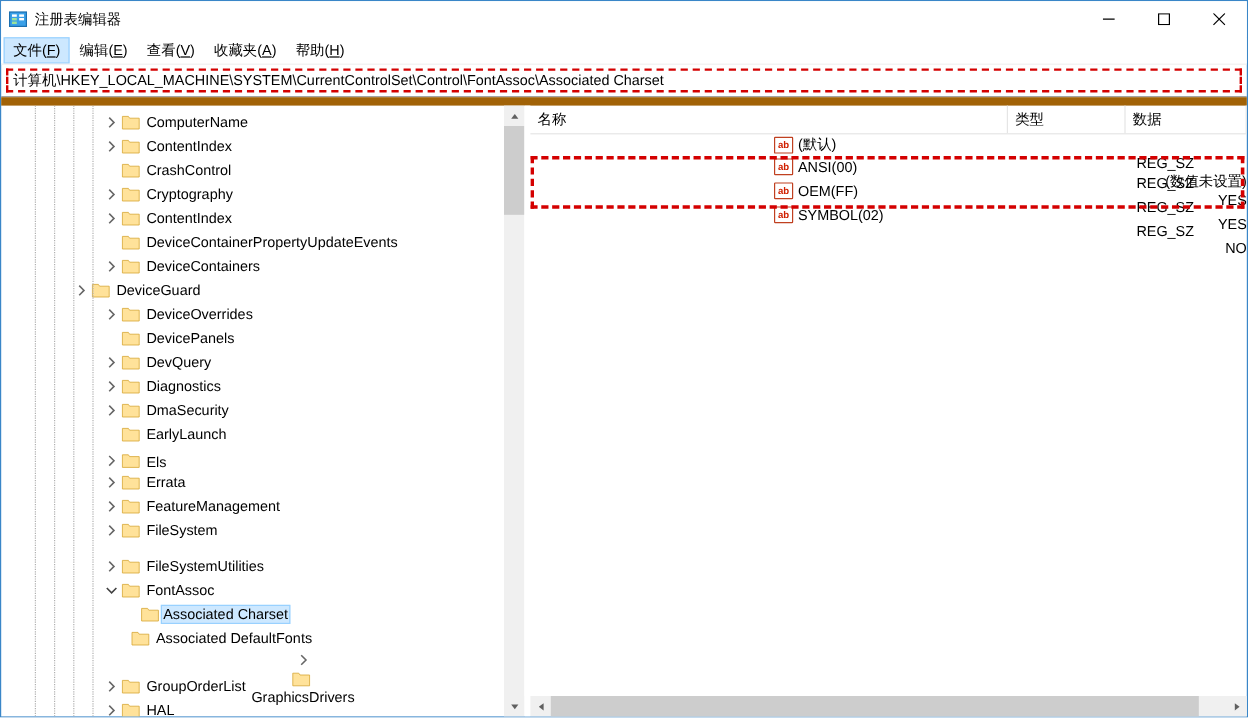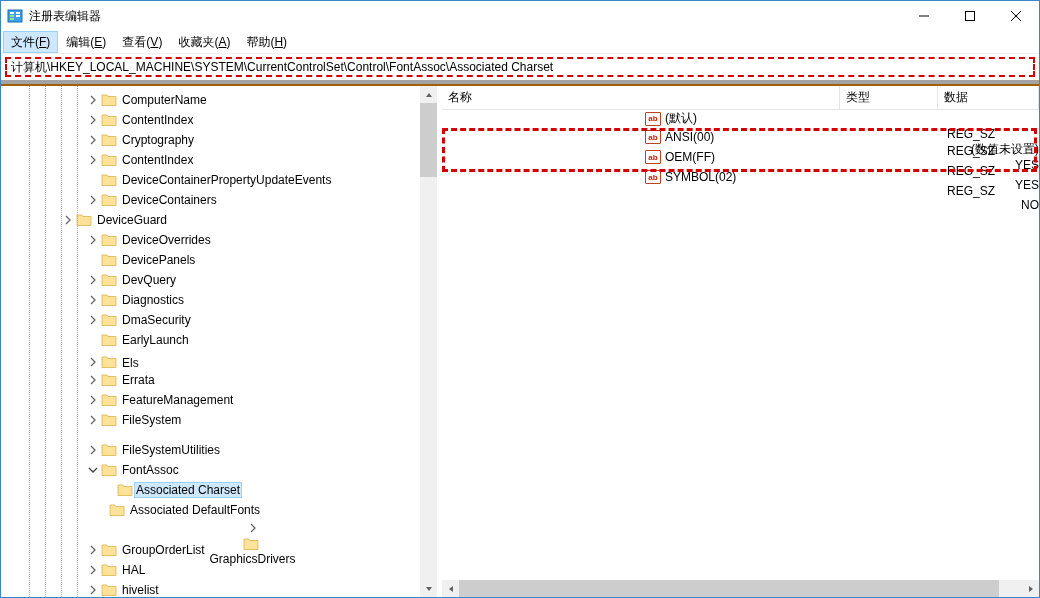--- a/index.html
+++ b/index.html
@@ -7,23 +7,23 @@
 .window { width: 100%; height: 100%; border: 1px solid #3a86c8; display: flex; flex-direction: column; background: #fff; }
 .titlebar { height: 30px; display: flex; align-items: center; padding-left: 6px; background: #fff; }
 .titlebar-icon { width: 16px; height: 16px; display: inline-flex; align-items: center; justify-content: center; margin-right: 6px; }
 .title-text { flex: 1; color: #000; }
 .win-controls { display: flex; }
 .win-btn { width: 46px; height: 30px; display: flex; align-items: center; justify-content: center; color: #000; }
 .menubar { height: 22px; display: flex; align-items: stretch; padding-left: 2px; background: #fff; border-bottom: 0; }
 .menu-item { padding: 3px 8px; color: #000; display: flex; align-items: center; }
 .menu-item.active { background: #cde8ff; border: 1px solid #99d1ff; padding: 2px 7px; }
 .menu-u { text-decoration: underline; }
-.addressbar-wrap { border-top: 1px solid #f0f0f0; border-bottom: 4px solid #a3a3a3; padding: 3px 4px; }
+.addressbar-wrap { border-top: 1px solid #f0f0f0; border-bottom: 1px solid #a3a3a3; padding: 3px 4px; }
 .addressbar { border: 2px dashed #d40000; background: #fff; padding: 1px 4px; color: #000; height: 20px; display: flex; align-items: center; }
-.content { flex: 1; display: flex; min-height: 0; border-top: 2px solid #a16207; }
+.content { flex: 1; display: flex; min-height: 0; border-top: 7px solid #a16207; }
 .tree-pane { width: 436px; overflow: hidden; position: relative; display: flex; }
 .tree-scroll { flex: 1; overflow: hidden; padding-top: 4px; }
 .tree-vscroll { width: 17px; background: #f0f0f0; display: flex; flex-direction: column; }
 .vscroll-btn { height: 17px; display: flex; align-items: center; justify-content: center; color: #606060; background: #f0f0f0; }
 .vscroll-track { flex: 1; position: relative; }
 .vscroll-thumb { position: absolute; left: 0; right: 0; top: 0; height: 74px; background: #cdcdcd; }
 .splitter { width: 5px; cursor: col-resize; background: #fff; }
 .tree-row { height: 20px; display: flex; align-items: center; white-space: nowrap; }
 .tw { width: 16px; height: 16px; display: inline-flex; align-items: center; justify-content: center; color: #666; flex: 0 0 16px; }
 .fld { width: 16px; height: 16px; margin-right: 4px; flex: 0 0 16px; }
@@ -136,20 +136,29 @@
               </svg>
             </span>
             <span class="fld">
               <svg width="16" height="16" viewBox="0 0 16 16">
                 <path d="M1 3 h5 l1 1.5 h8 v9 h-14 z" fill="#ffe29a" stroke="#d9a93a" stroke-width="0.7"></path>
               </svg>
             </span>
             <span class="tree-label">ContentIndex</span>
           </div>
           <div class="tree-row" style="padding-left: 84px;">
+            <span class="tw"></span>
+            <span class="fld">
+              <svg width="16" height="16" viewBox="0 0 16 16">
+                <path d="M1 3 h5 l1 1.5 h8 v9 h-14 z" fill="#ffe29a" stroke="#d9a93a" stroke-width="0.7"></path>
+              </svg>
+            </span>
+            <span class="tree-label">CrashControl</span>
+          </div>
+          <div class="tree-row" style="padding-left: 84px;">
             <span class="tw">
               <svg width="10" height="10" viewBox="0 0 10 10">
                 <path d="M3 1 L7 5 L3 9" fill="none" stroke="#666" stroke-width="1.3"></path>
               </svg>
             </span>
             <span class="fld">
               <svg width="16" height="16" viewBox="0 0 16 16">
                 <path d="M1 3 h5 l1 1.5 h8 v9 h-14 z" fill="#ffe29a" stroke="#d9a93a" stroke-width="0.7"></path>
               </svg>
             </span>

